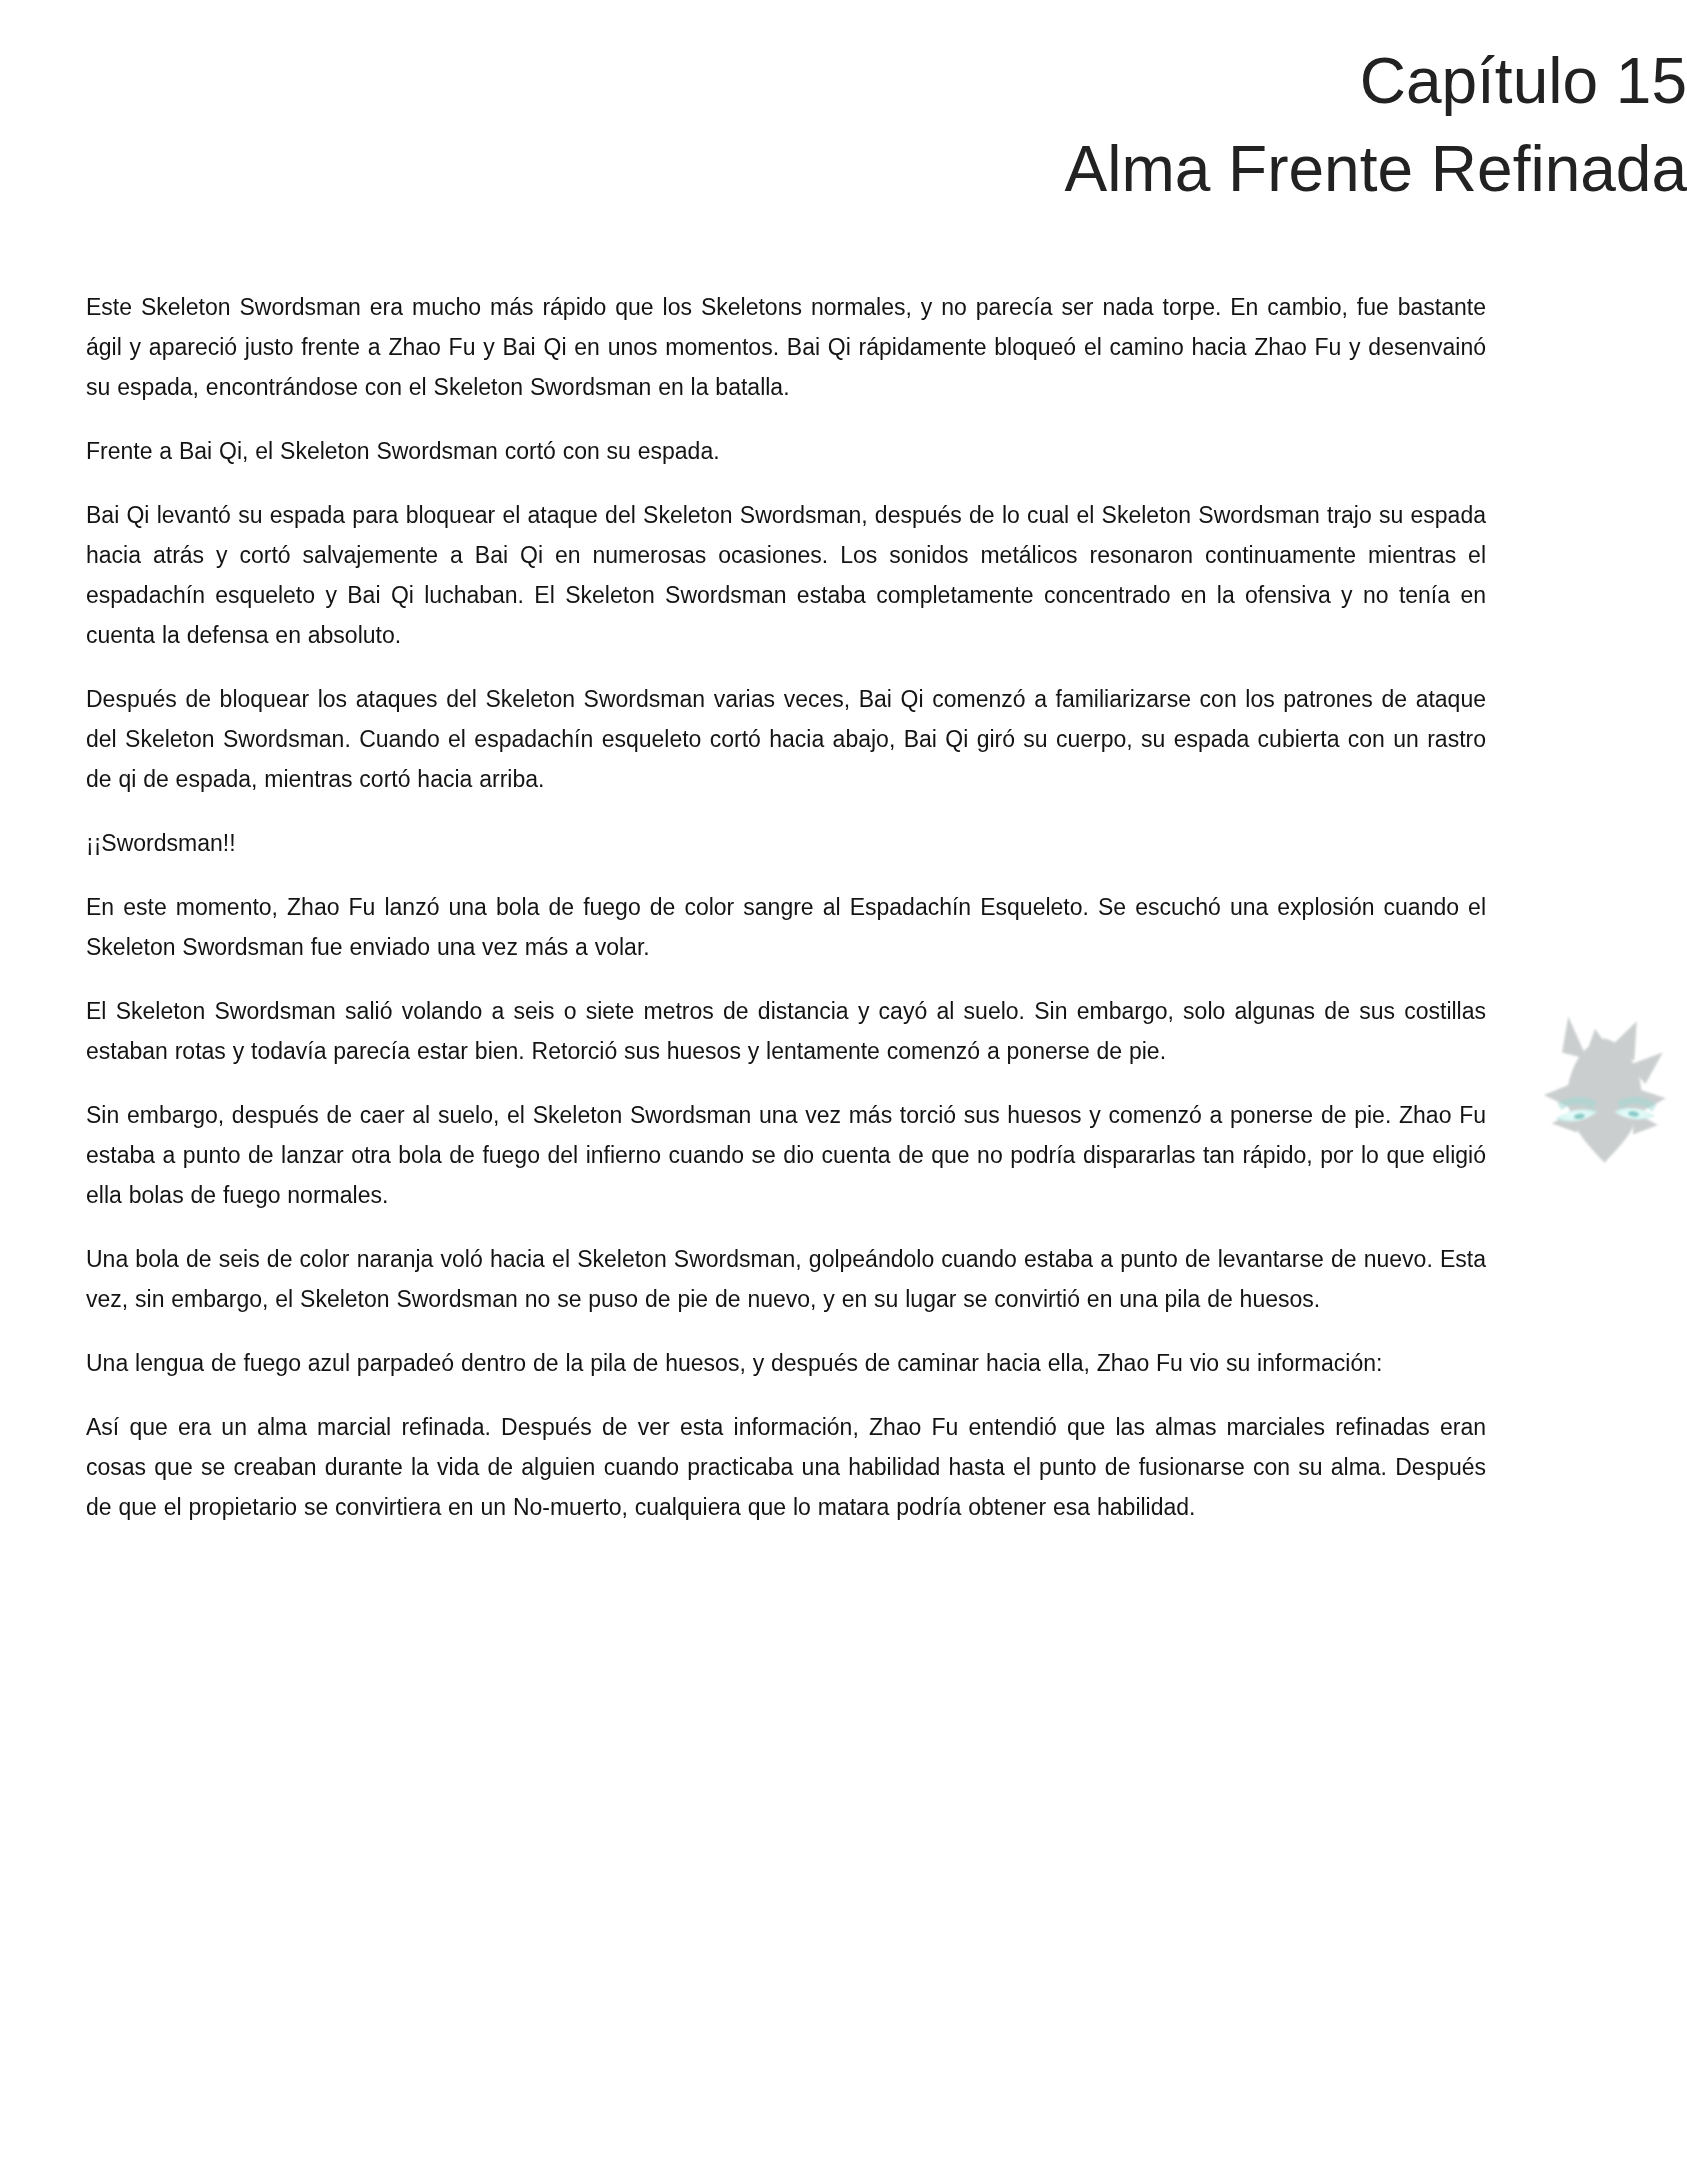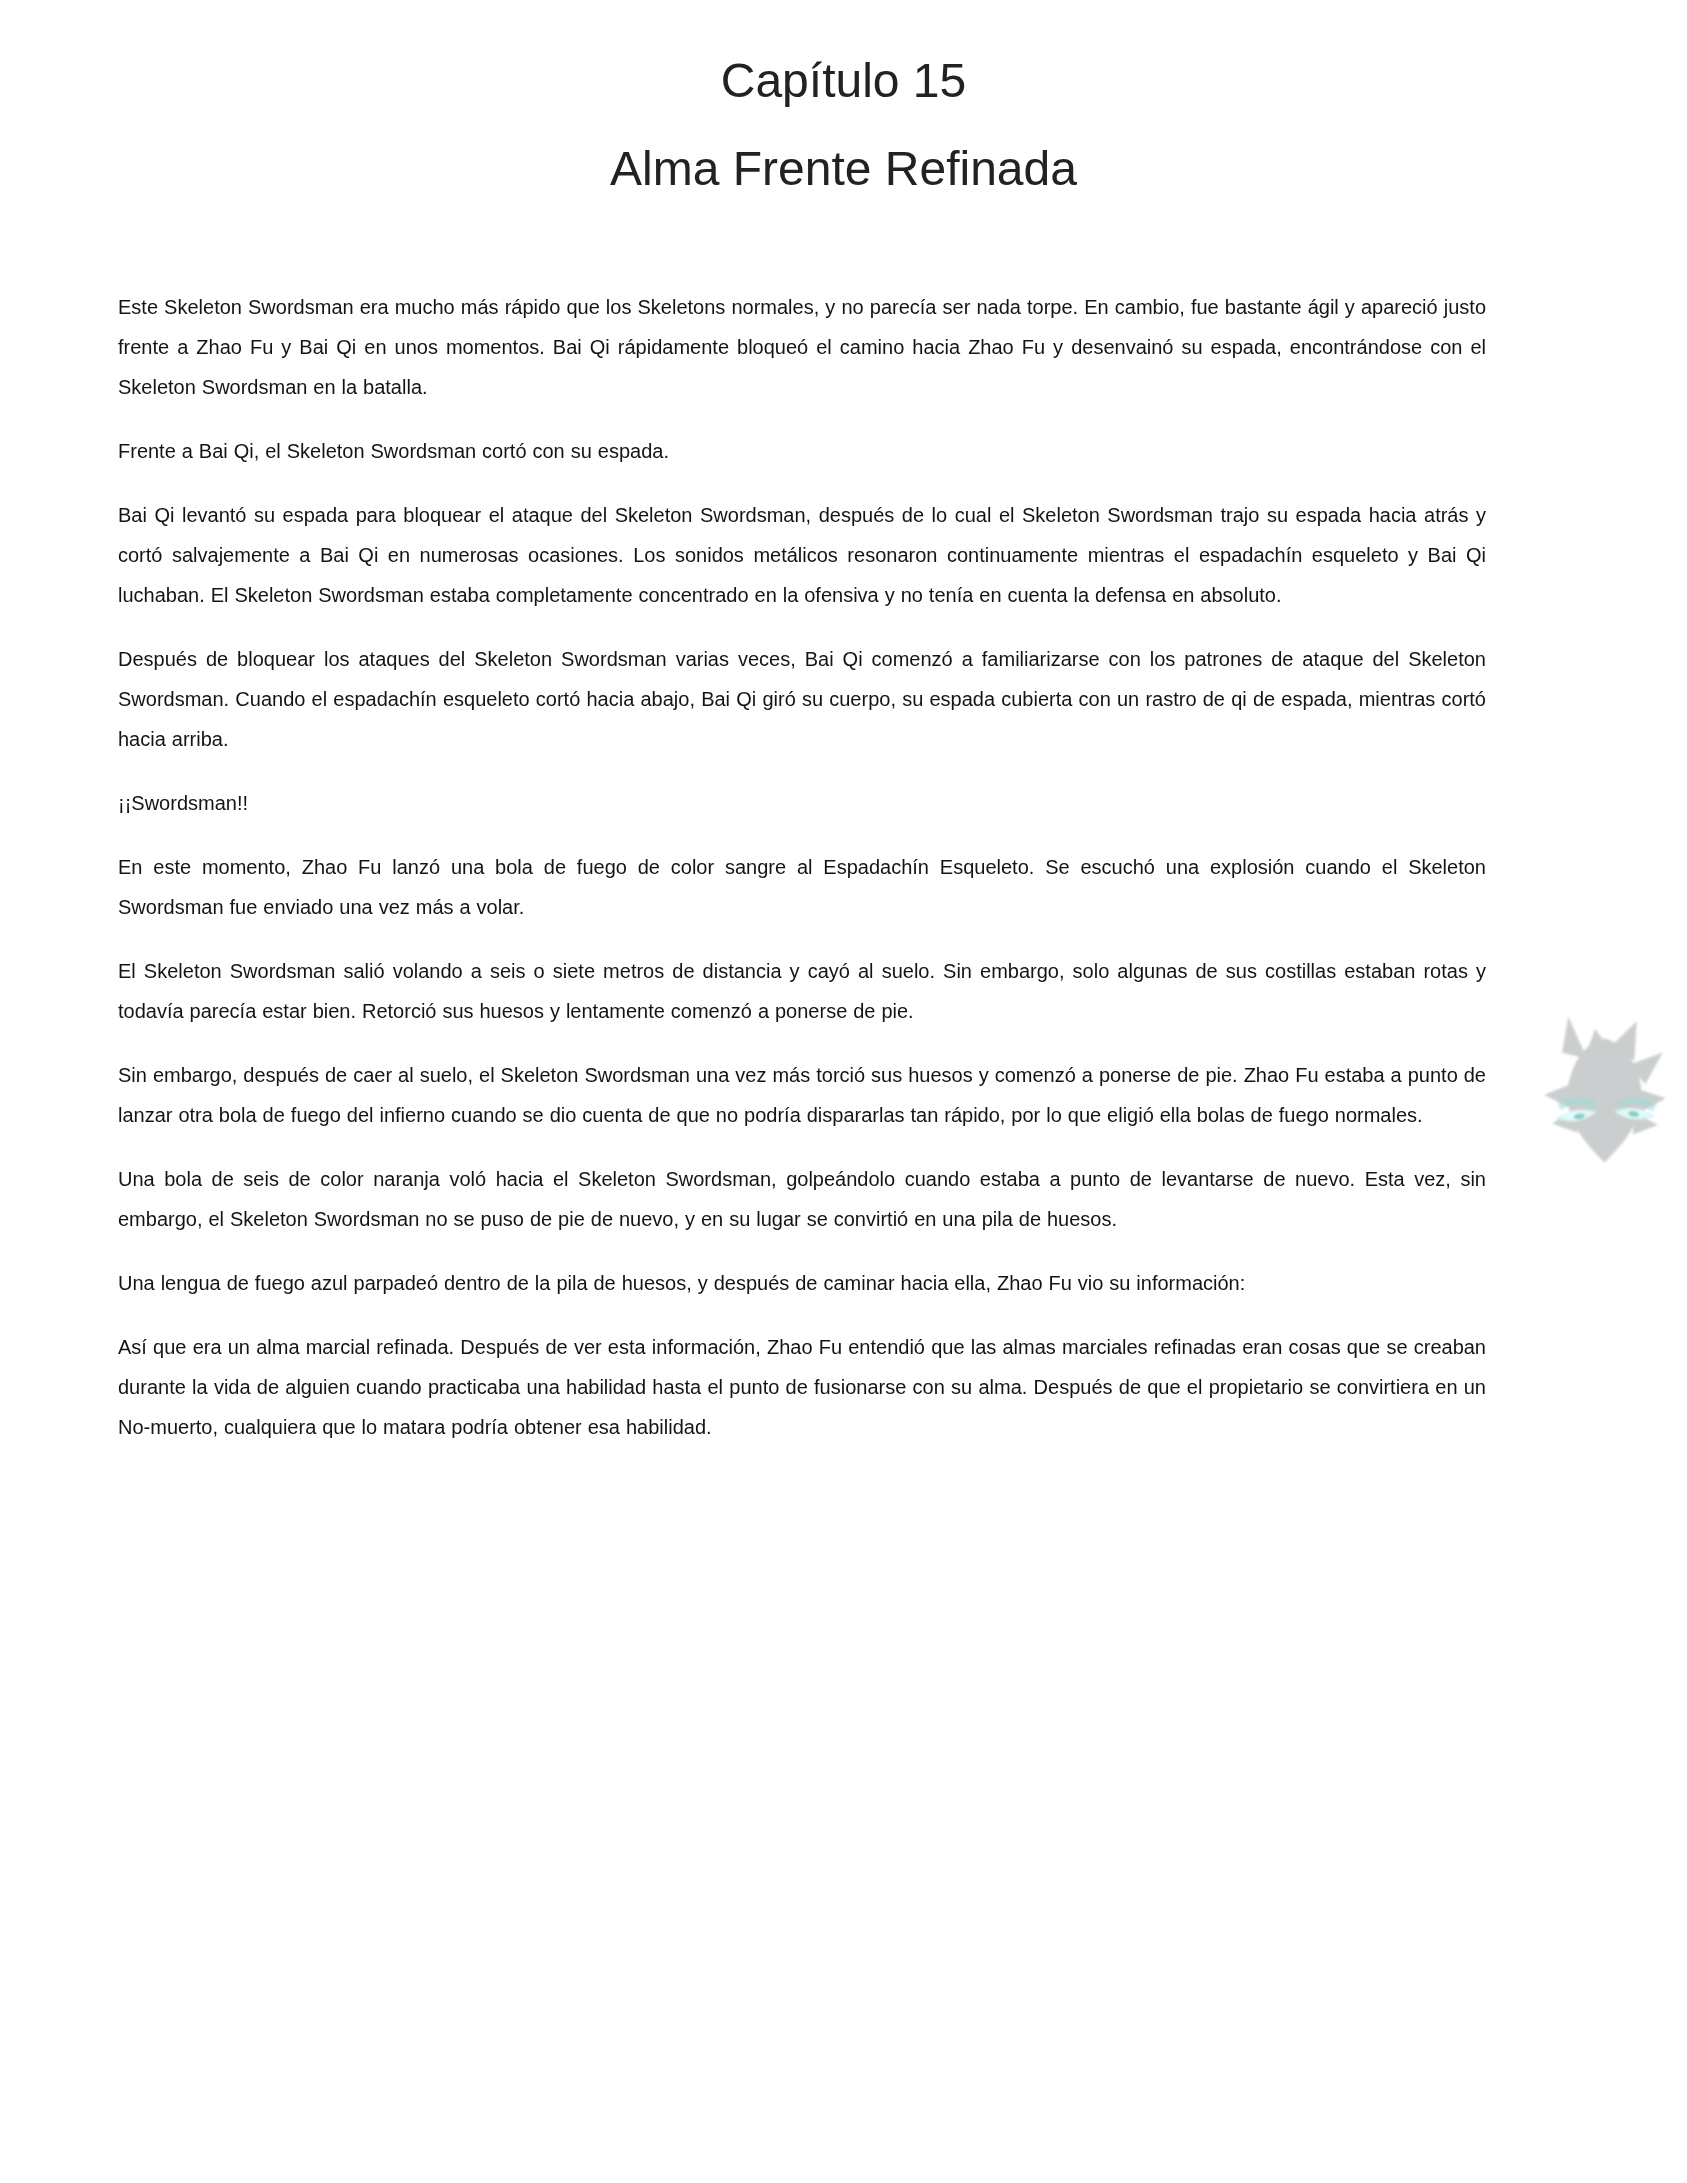--- a/index.html
+++ b/index.html
@@ -8,31 +8,31 @@
     width: 1687px;
     height: 2183px;
     background: #ffffff;
     overflow: hidden;
     font-family: "Liberation Sans", "DejaVu Sans", sans-serif;
     color: #161616;
   }
   h1.title {
     margin: 0 0 74px 0;
     padding-top: 37px;
-    text-align: center;
-    font-size: 48px;
+    text-align: right;
+    font-size: 64px;
     line-height: 88px;
     font-weight: 400;
     color: #222222;
     letter-spacing: 0;
   }
   .title-line { display: block; }
   .content {
-    padding: 0 201px 0 118px;
-    font-size: 20px;
+    padding: 0 201px 0 86px;
+    font-size: 23px;
     line-height: 40px;
     text-align: justify;
     color: #141414;
   }
   .content p {
     margin: 0 0 24px 0;
     word-spacing: 0.02em;
   }
   .content p.continued { text-align-last: justify; }
   .watermark {

